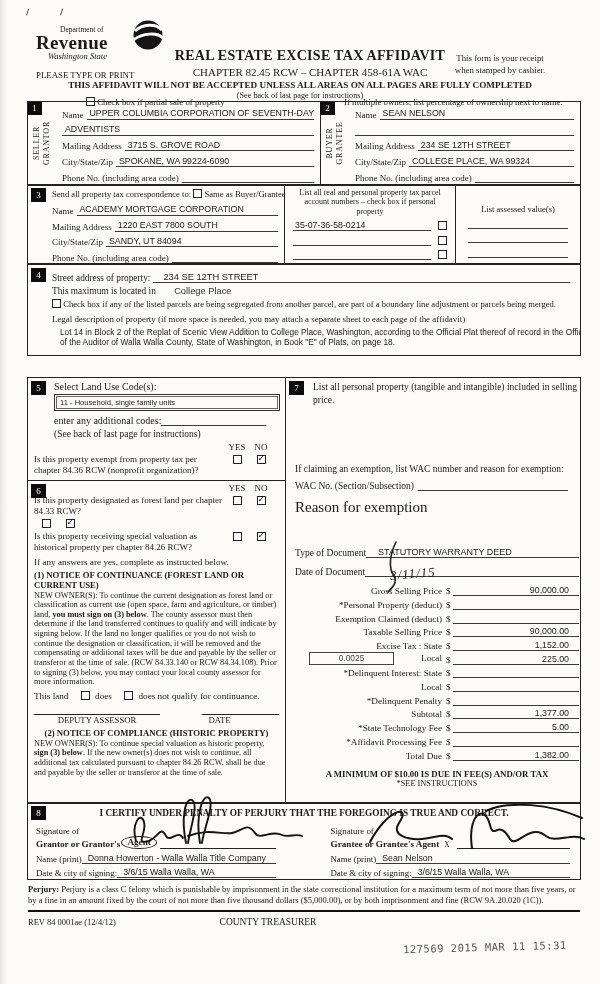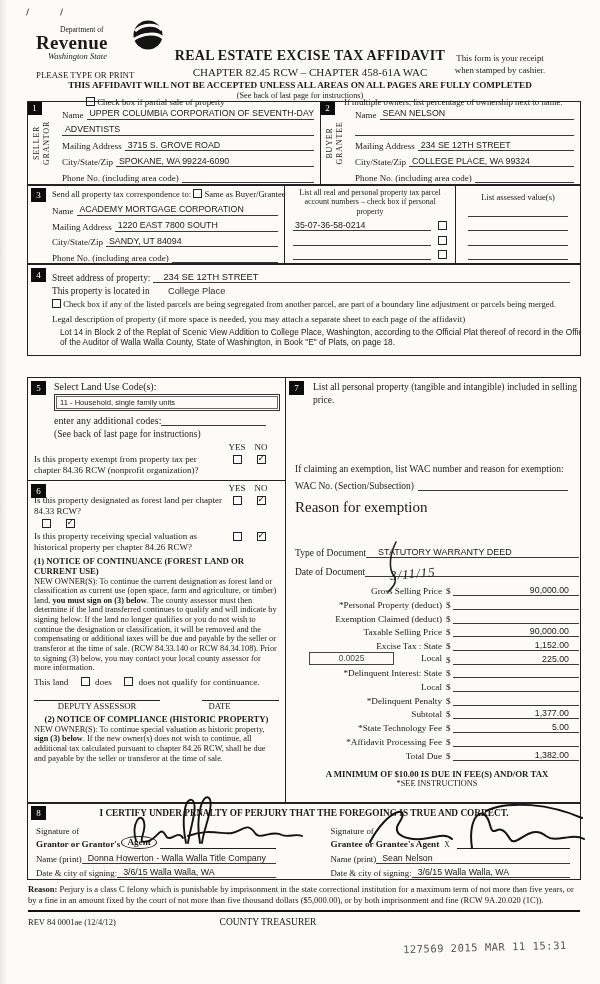--- a/index.html
+++ b/index.html
@@ -54,21 +54,21 @@
   .c3a { width:256px; position:relative; padding:3px 6px 0 24px; }
   .c3a .badge { top:2px; left:3px; }
   .send-row { font-size:8.6px; margin-bottom:1px; white-space:nowrap; }
   .c3b { width:172px; border-left:1.5px solid #222; border-right:1.5px solid #222;
          padding:2px 8px 0; font-size:8px; }
   .c3b .hdr2 { text-align:center; line-height:1.18; }
   .p-row { display:flex; align-items:flex-end; height:14.6px; }
   .p-fill { flex:1; border-bottom:0.9px solid #3a3a3a; font-family:"Liberation Sans",sans-serif;
             font-size:8.8px; padding-left:2px; text-align:left; }
   .p-cb { margin:0 0 1px 7px; }
-  .c3c { flex:1; padding:6px 12px 0; font-size:8.5px; text-align:center; }
+  .c3c { flex:1; padding:18px 12px 0; font-size:8.5px; text-align:center; }
   .a-line { height:14.6px; border-bottom:0.9px solid #3a3a3a; }
 
   
   #box3 { top:264px; height:92px; padding:3px 10px 0 24px; font-size:9.3px; }
   #box3 .badge { top:3px; left:3px; }
   .loc-row { margin-top:2.5px; }
   .loc-val { font-family:"Liberation Sans",sans-serif; font-size:9.3px; color:#333; padding-left:16px; }
   .seg-row { margin-top:3.5px; font-size:8.6px; }
   .legal-lbl { margin-top:4.5px; font-size:8.9px; }
   .legal-txt { margin:3px 0 0 8px; width:530px; font-family:"Liberation Sans",sans-serif;
@@ -305,21 +305,21 @@
     </div>
   </div>
 
   <div class="bx" id="box3">
     <div class="badge">4</div>
     <div class="f-row" style="height:15px;font-size:9.3px;">
       <span class="f-lbl">Street address of property:</span>
       <span class="f-fill" style="font-size:9.3px;padding-left:10px;">234 SE 12TH STREET</span>
     </div>
     <div class="loc-row">
-      <span>This property is located in</span>
+      <span>This maximum is located in</span>
       <span class="loc-val">College Place</span>
     </div>
     <div class="seg-row">
       <span class="cb"></span>
       <span>Check box if any of the listed parcels are being segregated from another parcel, are part of a boundary line adjustment or parcels being merged.</span>
     </div>
     <div class="legal-lbl">Legal description of property (if more space is needed, you may attach a separate sheet to each page of the affidavit)</div>
     <div class="legal-txt">Lot 14 in Block 2 of the Replat of Scenic View Addition to College Place, Washington, according to the Official Plat thereof of record in the Office of the Auditor of Walla Walla County, State of Washington, in Book "E" of Plats, on page 18.</div>
   </div>
 
@@ -366,20 +366,21 @@
             <span class="cell"><span class="cb"><span class="ckd">✓</span></span></span>
           </span>
         </div>
         <div class="q-row">
           <span class="q-txt">Is this property receiving special valuation as historical property per chapter 84.26 RCW?</span>
           <span class="q-cells">
             <span class="cell"><span class="cb"></span></span>
             <span class="cell"><span class="cb"><span class="ckd">✓</span></span></span>
           </span>
         </div>
+        <div class="ifyes">If any answers are yes, complete as instructed below.</div>
         <div class="n-title">(1) NOTICE OF CONTINUANCE  (FOREST LAND OR CURRENT USE)</div>
         <div class="n-para"><span>NEW OWNER(S): To continue the current designation as forest land or classification as current use (open space, farm and agriculture, or timber) land, </span><b>you must sign on (3) below</b><span>. The county assessor must then determine if the land transferred continues to qualify and will indicate by signing below. If the land no longer qualifies or you do not wish to continue the designation or classification, it will be removed and the compensating or additional taxes will be due and payable by the seller or transferor at the time of sale. (RCW 84.33.140 or RCW 84.34.108). Prior to signing (3) below, you may contact your local county assessor for more information.</span></div>
         <div class="land-row">
           <span>This land</span>
           <span class="cb"></span>
           <span>does</span>
           <span class="cb"></span>
           <span>does not qualify for continuance.</span>
         </div>
         <div class="da-row">
@@ -544,19 +545,19 @@
     </g>
   </svg>
   <svg class="sig-svg" style="left:358px;top:798px;" width="228" height="60" viewBox="0 0 228 60">
     <g stroke="#141414" stroke-width="2" fill="none" stroke-linecap="round">
       <path d="M12,44 C30,10 54,6 41,25 C33,37 49,42 64,41 C78,40 86,34 94,41"></path>
       <path d="M114,50 C109,18 126,4 132,27 C136,43 140,20 152,41 C158,51 172,24 188,38 C198,46 214,34 226,41"></path>
       <path d="M128,13 C152,2 192,6 224,20"></path>
     </g>
   </svg>
 
-  <div class="perjury"><b>Reason:</b><span> Perjury is a class C felony which is punishable by imprisonment in the state correctional institution for a maximum term of not more than five years, or by a fine in an amount fixed by the court of not more than five thousand dollars ($5,000.00), or by both imprisonment and fine (RCW 9A.20.020 (1C)).</span></div>
+  <div class="perjury"><b>Perjury:</b><span> Perjury is a class C felony which is punishable by imprisonment in the state correctional institution for a maximum term of not more than five years, or by a fine in an amount fixed by the court of not more than five thousand dollars ($5,000.00), or by both imprisonment and fine (RCW 9A.20.020 (1C)).</span></div>
   <div class="footrow">
     <span class="rev">REV 84 0001ae (12/4/12)</span>
     <span class="ctreas">COUNTY TREASURER</span>
   </div>
   <div class="stamp">127569 2015 MAR 11 15:31</div>
 </div>
 
 </body></html>

